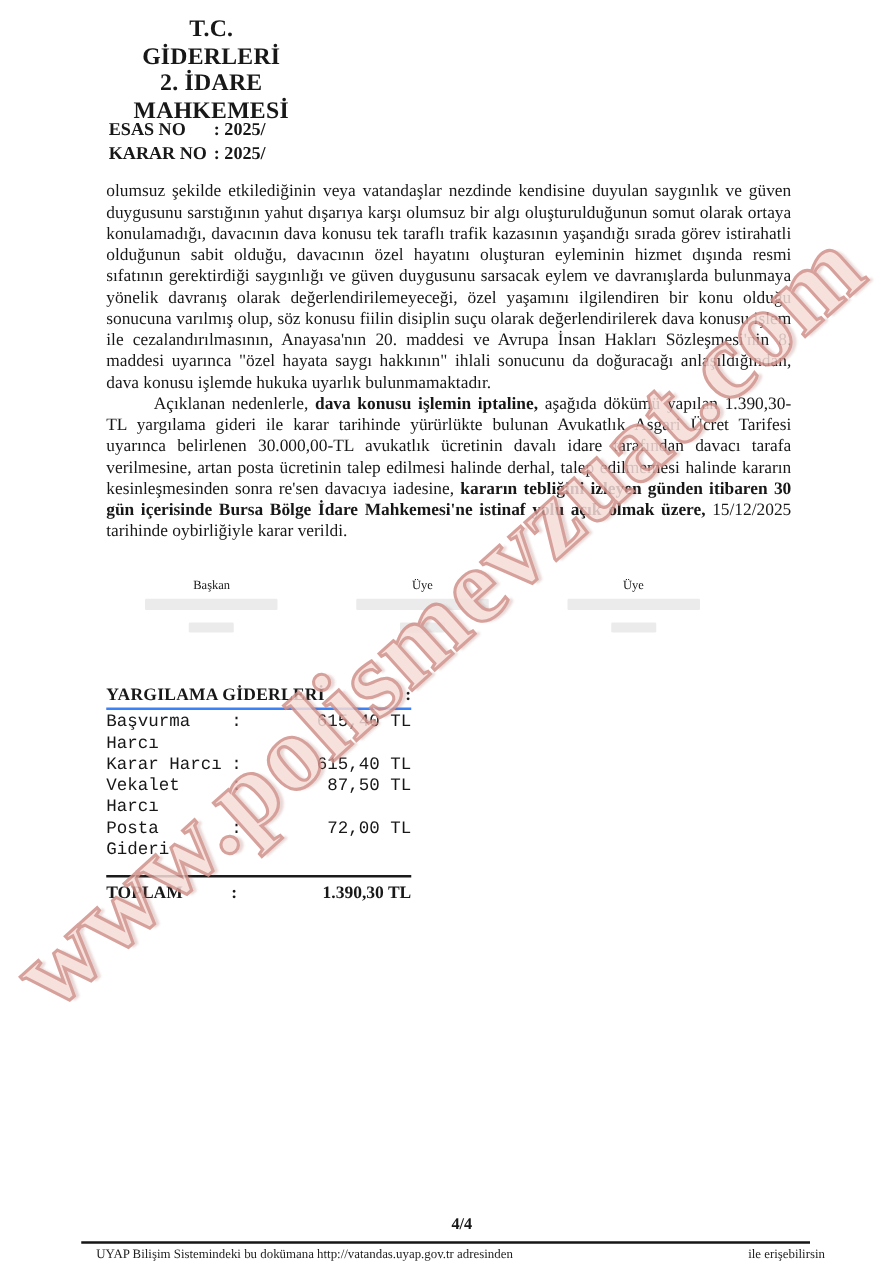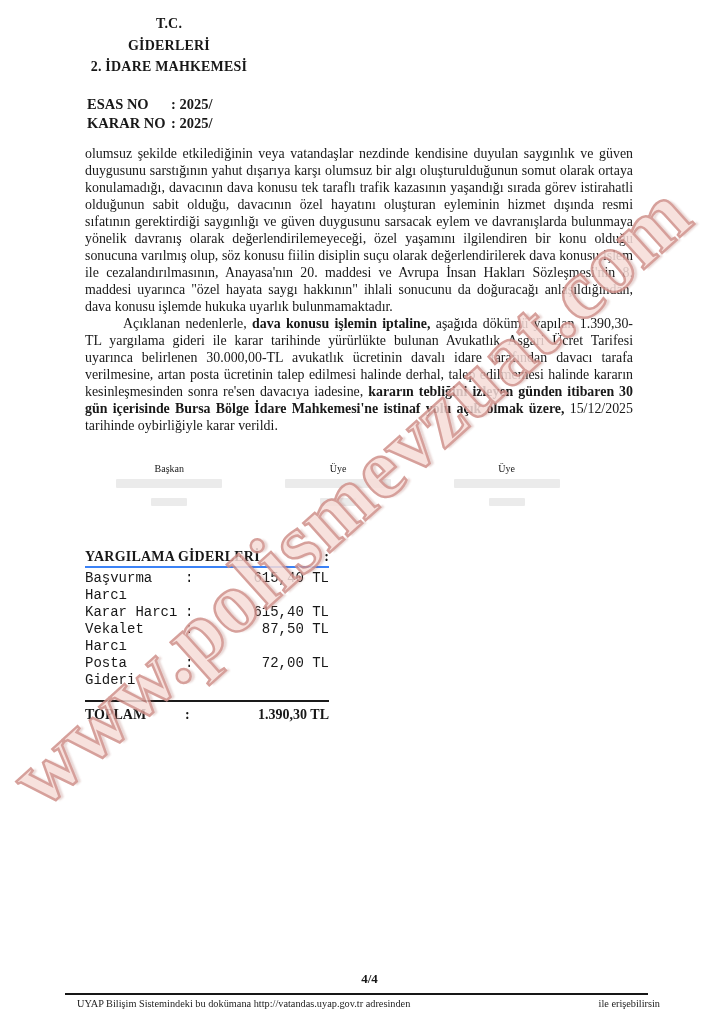--- a/index.html
+++ b/index.html
@@ -35,21 +35,21 @@
   }
 
   
   .court-header {
     position: absolute;
     left: 90px;
     top: 13px;
     width: 158px;
     text-align: center;
     font-weight: bold;
-    font-size: 14px;
+    font-size: 19px;
     line-height: 21.5px;
     letter-spacing: 0.2px;
   }
 
   
   .case-block {
     position: absolute;
     left: 87px;
     top: 95px;
     font-weight: bold;

